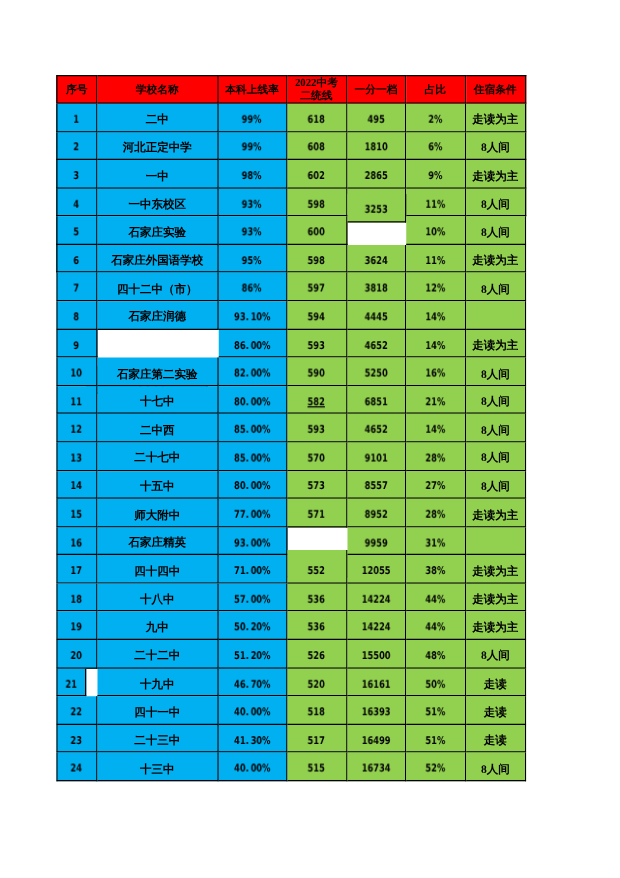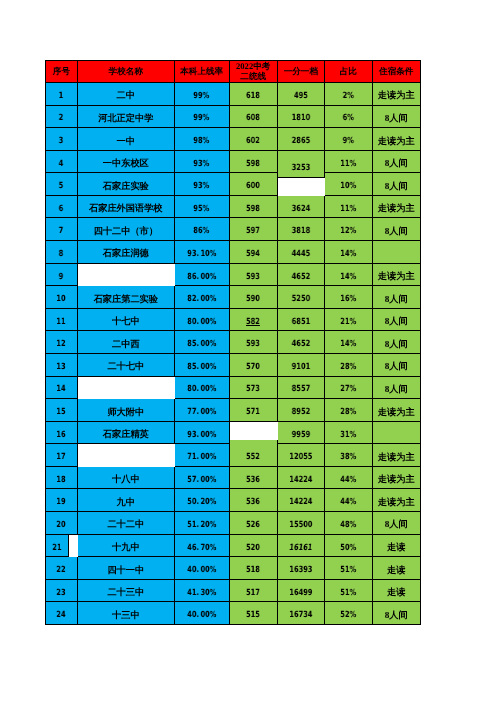--- a/index.html
+++ b/index.html
@@ -350,20 +350,23 @@
       </div>
       <div class="cell green" style="left: 279.9px; width: 47.7px; top: 293.996px; height: 22.583px;">
         <span class="txt num">28%</span>
       </div>
       <div class="cell green last-col" style="left: 327.6px; width: 48.3px; top: 293.996px; height: 22.583px;">
         <span class="txt cjk">8人间</span>
       </div>
       <div class="cell blue first-col" style="left: 0px; width: 32.8px; top: 316.579px; height: 22.583px;">
         <span class="txt num">14</span>
       </div>
+      <div class="cell blue" style="left: 32.8px; width: 97px; top: 316.579px; height: 22.583px;">
+        <span class="txt cjk">十五中</span>
+      </div>
       <div class="cell blue" style="left: 129.8px; width: 54.8px; top: 316.579px; height: 22.583px;">
         <span class="txt num">80<i class="dot">.</i>00%</span>
       </div>
       <div class="cell green" style="left: 184.6px; width: 48.2px; top: 316.579px; height: 22.583px;">
         <span class="txt num">573</span>
       </div>
       <div class="cell green" style="left: 232.8px; width: 47.1px; top: 316.579px; height: 22.583px;">
         <span class="txt num">8557</span>
       </div>
       <div class="cell green" style="left: 279.9px; width: 47.7px; top: 316.579px; height: 22.583px;">
@@ -410,20 +413,23 @@
       </div>
       <div class="cell green" style="left: 279.9px; width: 47.7px; top: 361.745px; height: 22.583px;">
         <span class="txt num">31%</span>
       </div>
       <div class="cell green last-col" style="left: 327.6px; width: 48.3px; top: 361.745px; height: 22.583px;">
         <span class="txt cjk"></span>
       </div>
       <div class="cell blue first-col" style="left: 0px; width: 32.8px; top: 384.328px; height: 22.583px;">
         <span class="txt num">17</span>
       </div>
+      <div class="cell blue" style="left: 32.8px; width: 97px; top: 384.328px; height: 22.583px;">
+        <span class="txt cjk">四十四中</span>
+      </div>
       <div class="cell blue" style="left: 129.8px; width: 54.8px; top: 384.328px; height: 22.583px;">
         <span class="txt num">71<i class="dot">.</i>00%</span>
       </div>
       <div class="cell green" style="left: 184.6px; width: 48.2px; top: 384.328px; height: 22.583px;">
         <span class="txt num">552</span>
       </div>
       <div class="cell green" style="left: 232.8px; width: 47.1px; top: 384.328px; height: 22.583px;">
         <span class="txt num">12055</span>
       </div>
       <div class="cell green" style="left: 279.9px; width: 47.7px; top: 384.328px; height: 22.583px;">
@@ -500,21 +506,21 @@
       </div>
       <div class="cell blue" style="left: 32.8px; width: 97px; top: 474.66px; height: 22.583px;">
         <span class="txt cjk">十九中</span>
       </div>
       <div class="cell blue" style="left: 129.8px; width: 54.8px; top: 474.66px; height: 22.583px;">
         <span class="txt num">46<i class="dot">.</i>70%</span>
       </div>
       <div class="cell green" style="left: 184.6px; width: 48.2px; top: 474.66px; height: 22.583px;">
         <span class="txt num">520</span>
       </div>
-      <div class="cell green" style="left: 232.8px; width: 47.1px; top: 474.66px; height: 22.583px; font-style: italic;">
+      <div class="cell green" style="left: 232.8px; width: 47.1px; top: 474.66px; height: 22.583px;">
         <span class="txt num">16161</span>
       </div>
       <div class="cell green" style="left: 279.9px; width: 47.7px; top: 474.66px; height: 22.583px;">
         <span class="txt num">50%</span>
       </div>
       <div class="cell green last-col" style="left: 327.6px; width: 48.3px; top: 474.66px; height: 22.583px;">
         <span class="txt cjk">走读</span>
       </div>
       <div class="cell blue first-col" style="left: 0px; width: 32.8px; top: 497.243px; height: 22.583px; align-items: center;">
         <span class="txt num">22</span>

